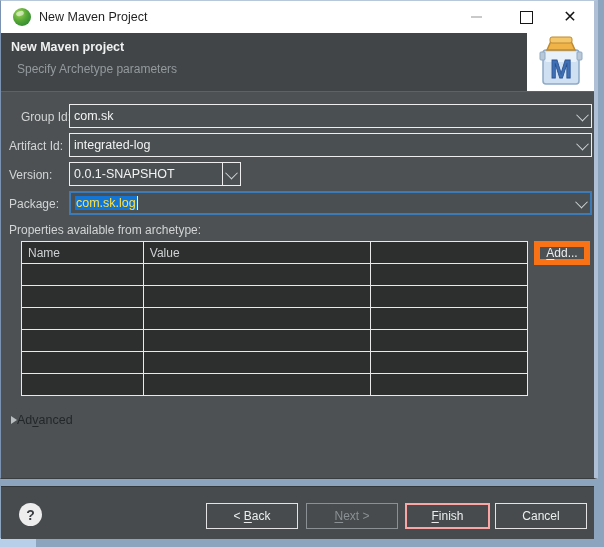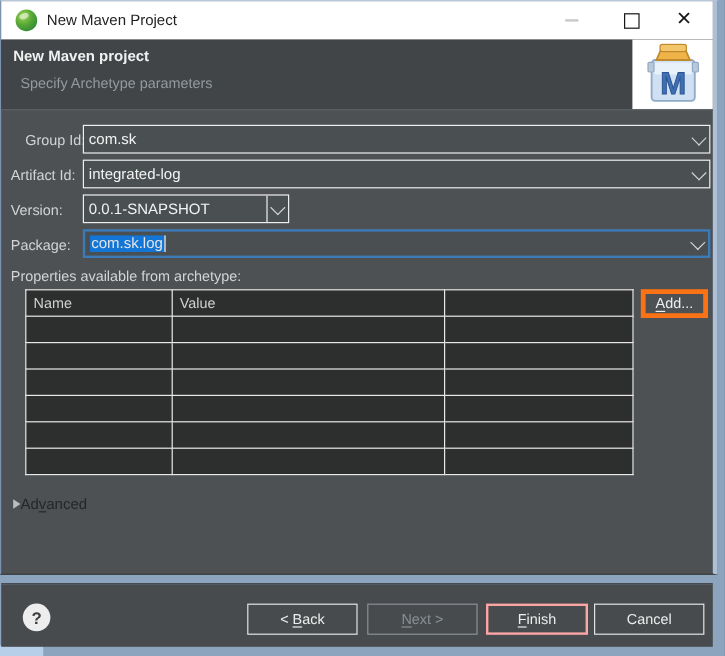--- a/index.html
+++ b/index.html
@@ -46,34 +46,34 @@
   .combo { position:absolute; left:68px; height:24px; background:#4a4f51;
     border:1px solid #eeeeee; display:flex; align-items:center; }
   .combo-wide { width:523px; }
   .combo-text { flex:1; padding-left:4px; font-size:12.5px; color:#f2f3f3; white-space:nowrap; overflow:hidden; }
   .combo-arrow { width:18px; height:100%; display:flex; align-items:center; justify-content:center; flex:none; }
   .chev { width:9px; height:9px; border-right:1.6px solid #cfd4d6; border-bottom:1.6px solid #cfd4d6;
     transform:rotate(45deg) translate(-1px,-1px); }
   .combo-version { width:172px; }
   .combo-version .combo-arrow { border-left:1px solid #eeeeee; }
   .combo-focused { border:2px solid #3d7ab8; }
-  .sel-text { background:#1375d6; color:#e5e5e5; padding:0 1px; }
+  .sel-text { background:#1375d6; color:#fde047; padding:0 1px; }
   .caret { display:inline-block; width:1px; height:14px; background:#f5f5f5; vertical-align:middle; }
 
   .props-caption { position:absolute; left:8px; top:222px; font-size:12px; color:#d2d4d5; }
 
   
   .props-table { position:absolute; left:20px; top:240px; width:507px;
     border-collapse:collapse; background:#2d2e2e; }
   .props-table th, .props-table td { border:1px solid #e9e9e9; height:22px;
     font-size:12px; font-weight:normal; text-align:left; padding:0 6px; color:#ced1d3;margin-left:34px; }
   .props-table col.c1 { width:122px; } .props-table col.c2 { width:228px; } .props-table col.c3 { width:157px; }
 
   .side-btn { position:absolute; left:533px; width:56px; height:24px; background:transparent;
-    border:4px solid #f97316; color:#eceeee; font-size:12px; font-family:inherit;
+    border:6px solid #f97316; color:#eceeee; font-size:12px; font-family:inherit;
     display:flex; align-items:center; justify-content:center; }
   .btn-add { top:240px; }
   .btn-remove { top:270px; border-color:#7e8487; color:#7e8487; }
 
   .mn { text-decoration:underline; text-underline-offset:2px; }
 
   
   .advanced { position:absolute; left:10px; top:412px; display:flex; align-items:center; gap:0; }
   .twistie { width:0; height:0; border-left:6px solid #b9bec1; border-top:4px solid transparent;
     border-bottom:4px solid transparent; }

